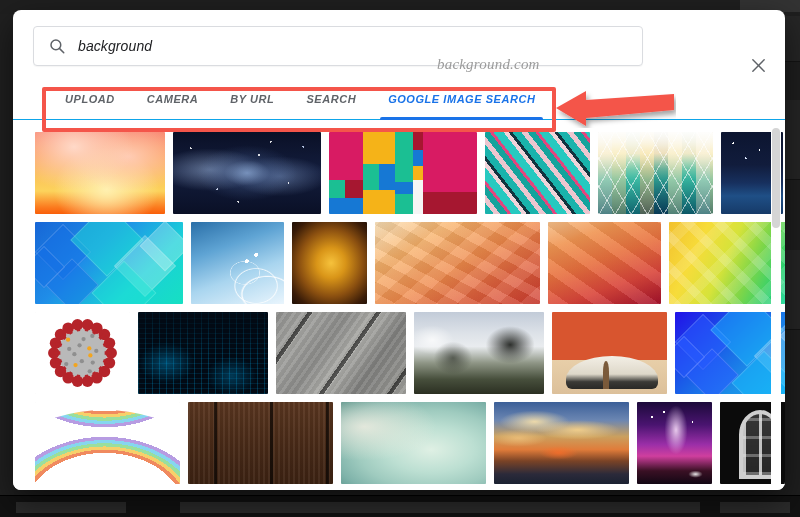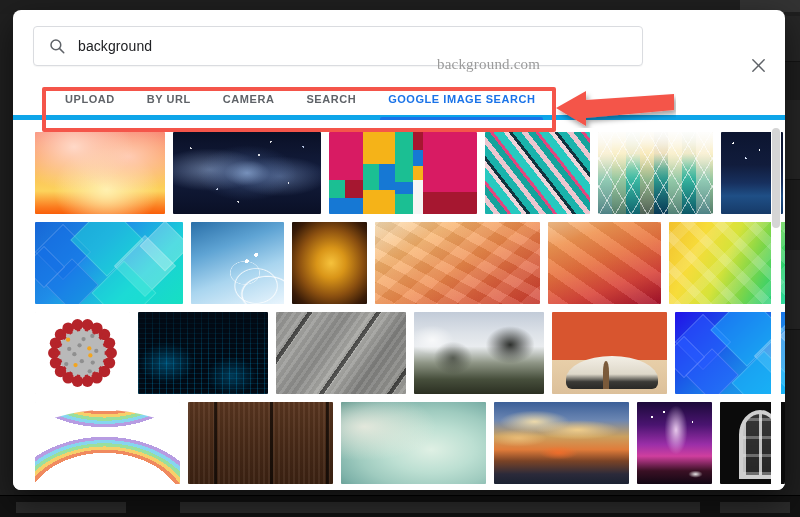--- a/index.html
+++ b/index.html
@@ -53,20 +53,21 @@
   }
 
   
   #dialog {
     position: absolute;
     left: 13px; top: 10px; width: 772px; height: 480px;
     background: #ffffff;
     border-radius: 8px;
     box-shadow: 0 12px 34px rgba(0,0,0,.55);
     overflow: hidden;
+    font-style: italic;
   }
 
   
   .header-row {
     position: relative;
     height: 68px;
   }
   .search-box {
     position: absolute;
     left: 20px; top: 36px; width: 610px; height: 40px;
@@ -104,21 +105,21 @@
     display: flex; align-items: center; justify-content: center;
     color: #5f6368;
     cursor: pointer;
     border-radius: 50%;
   }
 
   
   .tabs-wrap {
     position: relative;
     height: 42px;
-    border-bottom: 5px solid #0ea5e9;
+    border-bottom: 1px solid #0ea5e9;
   }
   .tabs {
     position: absolute;
     left: 36px; top: 0;
     height: 42px;
     display: flex; align-items: center;
     gap: 0px;
   }
   .tab {
     font-size: 11px;
@@ -431,24 +432,24 @@
       </svg>
     </div>
   </div>
 
   <div class="tabs-wrap">
     <div class="tabs" id="tabs-container">
         <div class="tab">
           <span>UPLOAD</span>
         </div>
         <div class="tab">
+          <span>CAMERA</span>
+        </div>
+        <div class="tab">
           <span>BY URL</span>
-        </div>
-        <div class="tab">
-          <span>CAMERA</span>
         </div>
         <div class="tab">
           <span>SEARCH</span>
         </div>
         <div class="tab active">
           <span>GOOGLE IMAGE SEARCH</span>
         </div>
       </div>
   </div>
 

